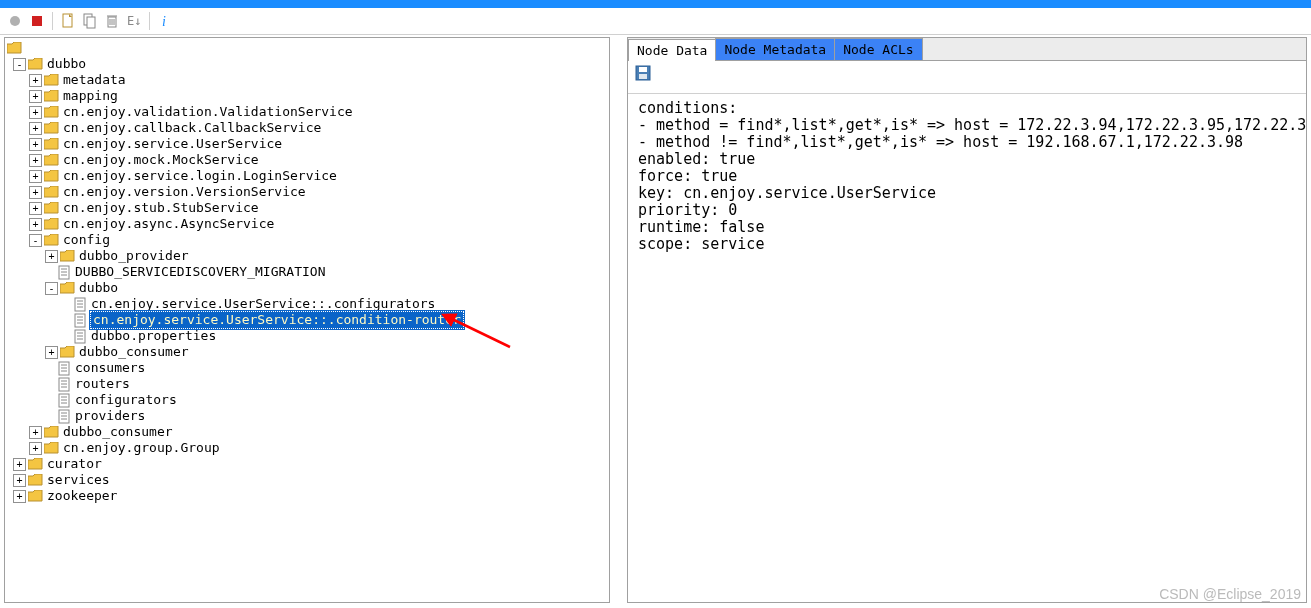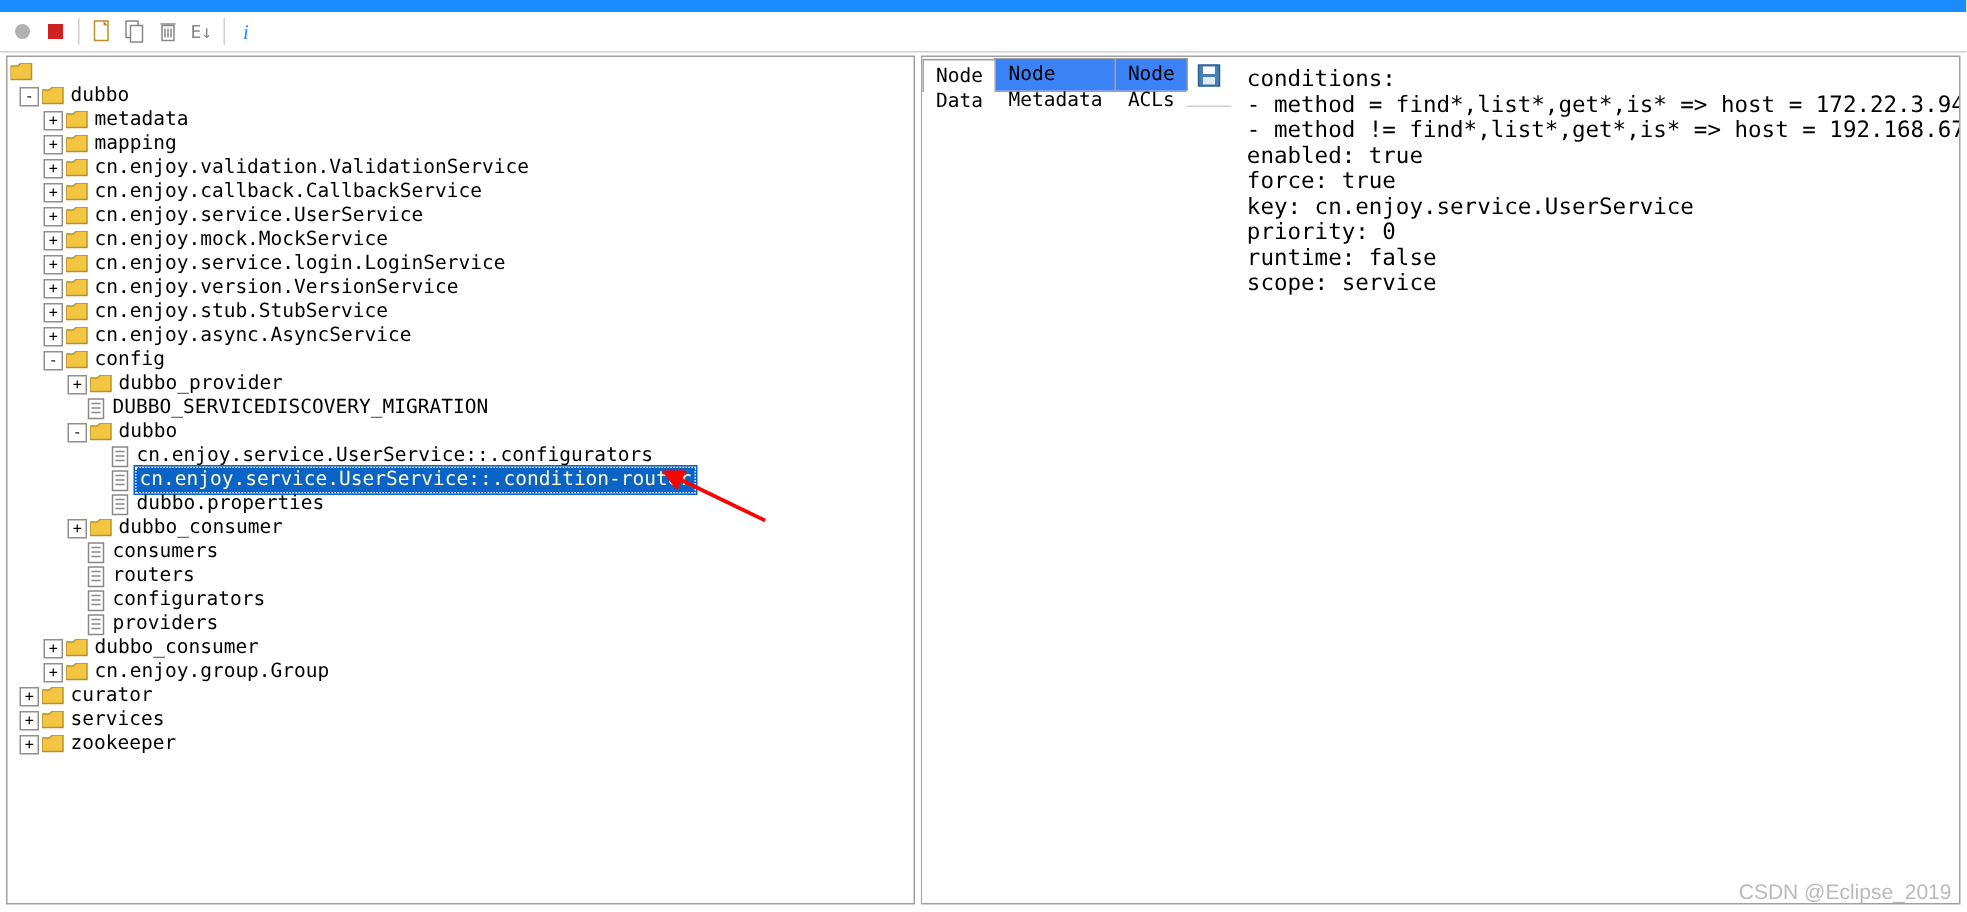--- a/index.html
+++ b/index.html
@@ -46,25 +46,25 @@
   .tree-panel {
     width: 604px;
     border: 1px solid #a0a0a0;
     margin: 2px 2px 2px 4px;
     overflow: auto;
     background: #fff;
   }
   .detail-panel {
     flex: 1;
     border: 1px solid #a0a0a0;
-    margin: 2px 4px 2px 2px;
+    margin: 2px 4px 2px 15px;
     overflow: auto;
     background: #fff;
     display: flex;
-    flex-direction: row;
+    flex-direction: column;
   }
   .tree-root {
     padding: 2px 2px;
     white-space: nowrap;
     font-family: "NSimSun", "SimSun", "Consolas", monospace;
   }
   .node {
     display: flex;
     align-items: center;
     height: 16px;

